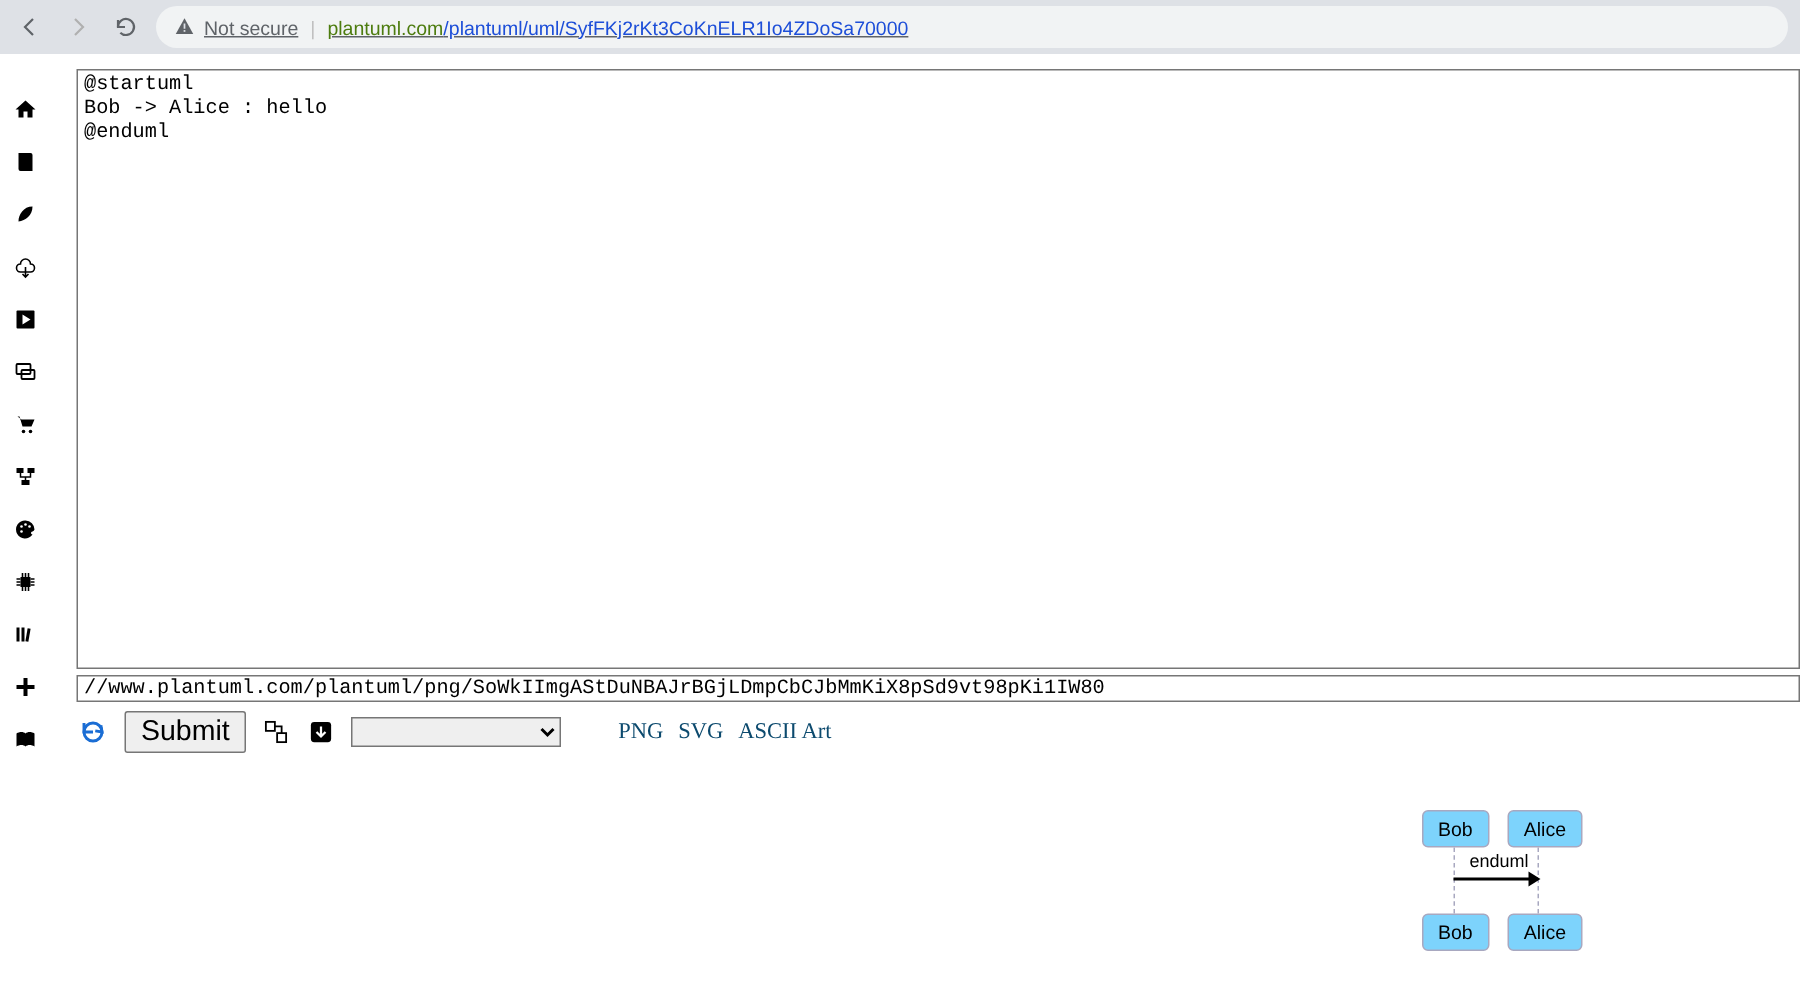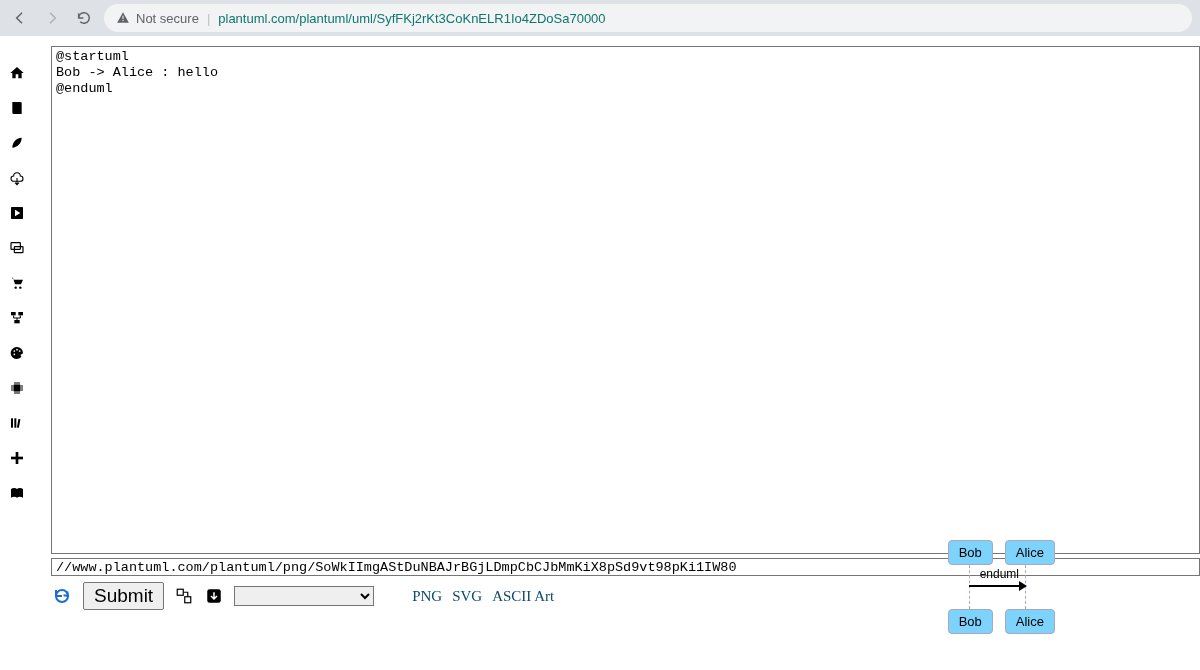--- a/index.html
+++ b/index.html
@@ -3,36 +3,36 @@
 <meta charset="utf-8">
 <style>
   * { box-sizing: border-box; margin: 0; padding: 0; }
   body { font-family: Arial, sans-serif; font-size: 13px; background: #fff; width: 1200px; height: 670px; overflow: hidden; }
 
   
   .browser-bar { height: 36px; background: #dee1e6; display: flex; align-items: center; padding: 0 8px; gap: 8px; }
   .nav-btn { width: 24px; height: 24px; display: flex; align-items: center; justify-content: center; color: #5f6368; cursor: pointer; border-radius: 50%; }
   .nav-btn.disabled { color: #b0b0b0; }
   .nav-btn svg { width: 16px; height: 16px; }
-  .address-bar { flex: 1; height: 28px; background: #f1f3f4; border-radius: 14px; display: flex; align-items: center; padding: 0 12px; gap: 8px; color: #5f6368; font-size: 13px; }
+  .address-bar { flex: 1; height: 28px; background: #f1f3f4; border-radius: 14px; display: flex; align-items: center; padding: 0 12px; gap: 8px; color: #5f6368; font-size: 13px; text-decoration: underline; }
   .address-bar .warn { display: flex; align-items: center; gap: 6px; color: #5f6368; }
   .address-bar .sep { color: #c0c0c0; }
   .address-bar .url { color: #202124; }
-  .address-bar .url .host { color: #0f766e; }
-  .address-bar .url .path { color: #0f766e; }
+  .address-bar .url .host { color: #4d7c0f; }
+  .address-bar .url .path { color: #1d4ed8; }
 
   
   .main { display: flex; height: 634px; }
   .sidebar { width: 33px; background: #fff; display: flex; flex-direction: column; align-items: center; padding-top: 28px; gap: 17px; }
   .side-icon { width: 18px; height: 18px; display: flex; align-items: center; justify-content: center; color: #000; cursor: pointer; }
   .side-icon svg { width: 16px; height: 16px; }
 
   .content { flex: 1; padding: 10px 0 0 18px; display: flex; flex-direction: column; }
 
-  .editor { width: 100%; height: 508px; border: 1px solid #767676; font-family: "Courier New", monospace; font-size: 13.5px; line-height: 1.2; padding: 2px 4px; white-space: pre; resize: none; outline: none; }
+  .editor { width: 100%; height: 400px; border: 1px solid #767676; font-family: "Courier New", monospace; font-size: 13.5px; line-height: 1.2; padding: 2px 4px; white-space: pre; resize: none; outline: none; }
 
   .url-input { width: 100%; margin-top: 4px; border: 1px solid #767676; font-family: "Courier New", monospace; font-size: 13.5px; padding: 1px 4px; height: 18px; }
 
   .toolbar { display: flex; align-items: center; gap: 10px; margin-top: 6px; }
   .refresh-btn { width: 22px; height: 22px; display:flex; align-items:center; justify-content:center; cursor:pointer; color:#1a6dd4; }
   .refresh-btn svg { width:18px; height:18px; }
   .submit-btn { background: #efefef; border: 1px solid #767676; border-radius: 2px; padding: 2px 10px; font-size: 19px; cursor: pointer; }
   .tool-icon { width: 20px; height: 20px; display:flex; align-items:center; justify-content:center; cursor:pointer; }
   .tool-icon svg { width:18px; height:18px; }
   .theme-select { width: 140px; height: 20px; border: 1px solid #767676; background: #efefef; font-size: 12px; }

